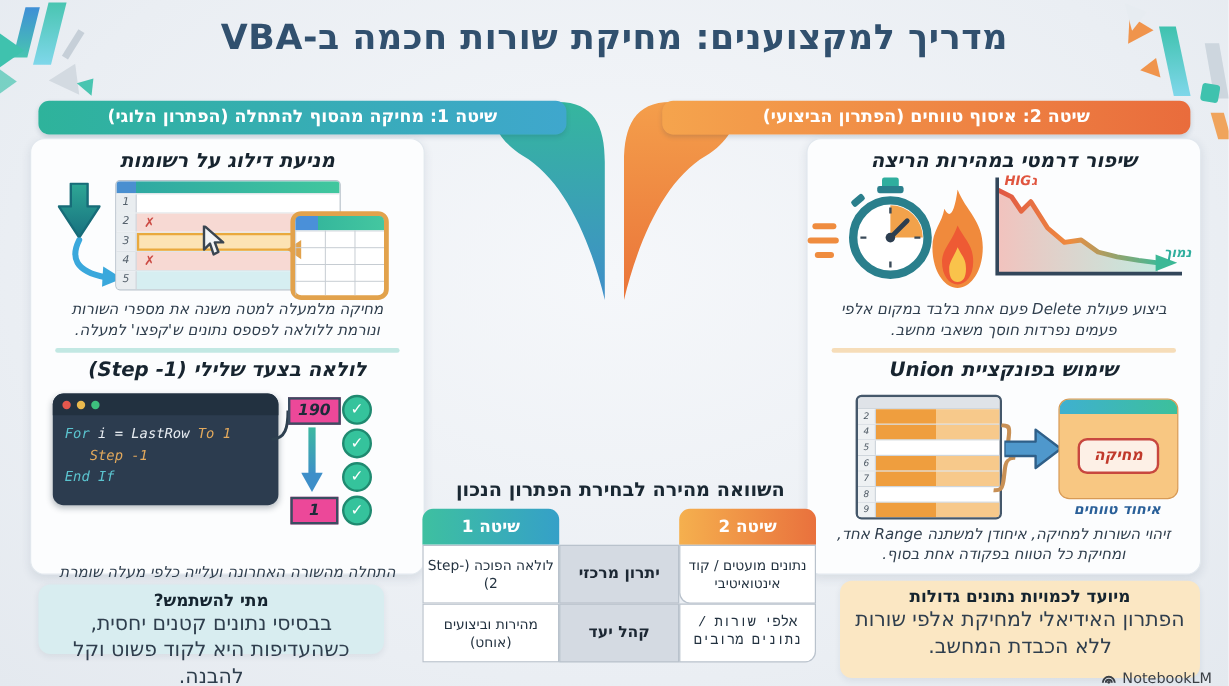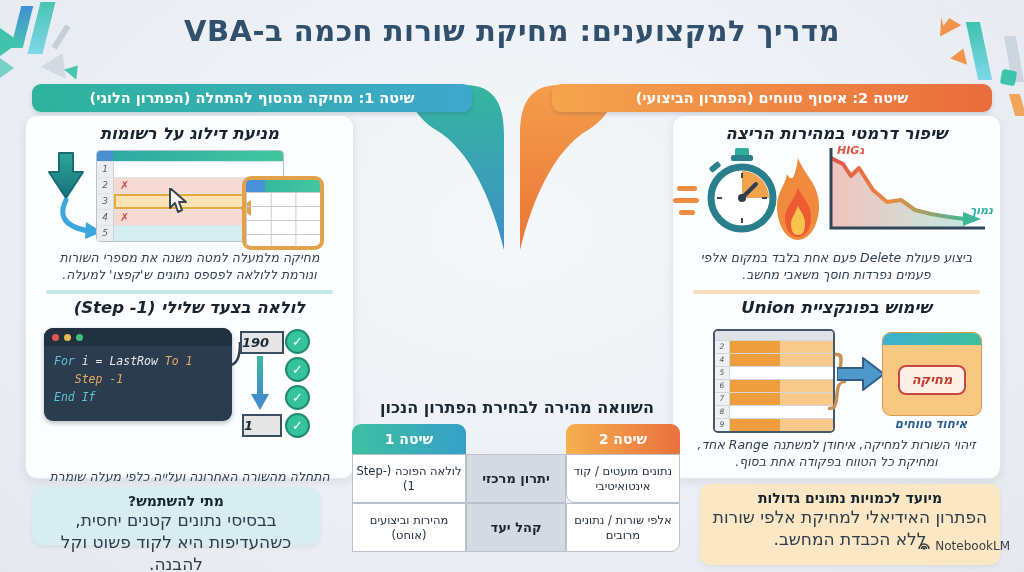--- a/index.html
+++ b/index.html
@@ -51,21 +51,21 @@
                 linear-gradient(90deg,#c6ccd2 1px,transparent 1px) 0 0/33.4% 100%;}
   
   .codewin{left:18px;top:212px;width:188px;height:93px;background:#2c3c4f;border-radius:9px;box-shadow:0 2px 5px rgba(20,35,50,.3);}
   .code-bar{height:18px;background:#223140;border-radius:9px 9px 0 0;display:flex;align-items:center;padding-left:8px;gap:5px;}
   .dot{width:7px;height:7px;border-radius:50%;}
   .d-red{background:#e4574d;} .d-yel{background:#e9b94e;} .d-grn{background:#3dbf7e;}
   .code-body{direction:ltr;text-align:left;font-family:"DejaVu Sans Mono","Liberation Mono",monospace;
              font-size:11.5px;line-height:18px;padding:6px 10px;white-space:pre;}
   .tok-kw{color:#5bc4cf;} .tok-plain{color:#e8edf2;} .tok-num{color:#e3a95c;margin-top:45px;}
   
-  .badge{background:#e5e5e5;border:2px solid #3a4d61;border-radius:0;
+  .badge{background:#ec4899;border:2px solid #3a4d61;border-radius:0;text-align:center;
          font-weight:bold;font-size:13px;color:#1d2b3a;}
   .check{width:21px;height:21px;border-radius:50%;background:#35c39c;border:2px solid #1f8a70;
          color:#fff;font-size:13px;font-weight:bold;text-align:center;line-height:21px;}
   
   .usheet{left:40px;top:213px;width:118px;border:2px solid #45586b;border-radius:5px;overflow:hidden;background:#fff;}
   .us-head{height:9px;background:#dfe3e8;}
   .urow{display:flex;direction:ltr;height:12px;border-top:1px solid #cfd6dc;font-size:7.5px;}
   .unum{width:14px;background:#eef1f3;border-right:1px solid #cfd6dc;color:#4c5863;text-align:center;line-height:12px;}
   .uc1{width:50px;} .uc2{flex:1;}
   .u-on .uc1{background:#ef9e3e;} .u-on .uc2{background:#f7c98b;}
@@ -79,28 +79,28 @@
   
   .cmp-title{left:347px;top:398px;width:340px;text-align:center;font-size:16px;font-weight:bold;color:#1a2833;}
   .cmp{left:352px;top:424px;width:330px;display:grid;grid-template-columns:114px 100px 114px;grid-template-rows:30px 49px 49px;}
   .cmp .hdr{border-radius:9px 9px 0 0;color:#fff;font-weight:bold;font-size:14px;text-align:center;line-height:30px;}
   .h-teal{background:linear-gradient(90deg,#3ec0a0,#35a0c8);}
   .h-orange{background:linear-gradient(90deg,#f5b04e,#e9713d);}
   .cmp .cell{background:#fff;border:1px solid #b9c2cc;font-size:11.5px;color:#233240;
              display:flex;align-items:center;justify-content:center;text-align:center;line-height:1.25;padding:2px;}
   .cmp .lab{background:#d4dae2;border:1px solid #b9c2cc;font-size:13px;font-weight:bold;color:#1c2733;
             display:flex;align-items:center;justify-content:center;}
-  .cmp .bl{border-radius:0 0 0 9px;} .cmp .br{border-radius:0 0 9px 0;}
+  .cmp .bl{border-radius:0 0 0 9px;} .cmp .br{border-radius:0 0 9px 0;font-family:Liberation Mono, monospace;}
   
   .chart-wrap{left:150px;top:30px;width:168px;height:95px;}
   .lbl-high{position:absolute;left:14px;top:-2px;font-weight:bold;font-size:11px;color:#e0553f;direction:ltr;}
   .lbl-low{position:absolute;right:-2px;top:58px;font-weight:bold;font-size:11px;color:#2fae9e;}
   .speed{position:absolute;border-radius:3px;background:#ef8c3f;height:5px;}
   
-  .brand{right:14px;bottom:19px;font-size:12px;color:#3a3f45;display:flex;align-items:flex-start;gap:4px;margin-top:32px;}
+  .brand{right:14px;bottom:0;font-size:12px;color:#3a3f45;display:flex;align-items:center;gap:4px;margin-top:32px;}
 </style>
 </head>
 <body>
 
 <div id="stage">
 
   <div>
     <div class="deco" style="left:16px;top:6px;width:12px;height:42px;background:linear-gradient(#3f8fd6,#49c5b1);transform:skewX(-14deg);"></div>
     <div class="deco" style="left:34px;top:2px;width:15px;height:52px;background:linear-gradient(#49c5b1,#7fd7ea);transform:skewX(-14deg);"></div>
     <div class="deco tri" style="left:0;top:28px;border-left:20px solid #3fc2ae;border-top:14px solid transparent;border-bottom:14px solid transparent;"></div>
@@ -352,21 +352,21 @@
     <div class="callout-title rtl">מיועד לכמויות נתונים גדולות</div>
     <div class="callout-body rtl">הפתרון האידיאלי למחיקת אלפי שורות ללא הכבדת המחשב.</div>
   </div>
 
   <div class="abs cmp-title rtl">השוואה מהירה לבחירת הפתרון הנכון</div>
   <div class="abs cmp">
     <div class="hdr h-teal rtl">שיטה 1</div>
     <div></div>
     <div class="hdr h-orange rtl">שיטה 2</div>
 
-    <div class="cell rtl">לולאה הפוכה (Step-1)</div>
+    <div class="cell rtl">לולאה הפוכה (Step-2)</div>
     <div class="lab rtl">יתרון מרכזי</div>
     <div class="cell bl rtl">נתונים מועטים / קוד אינטואיטיבי</div>
 
     <div class="cell rtl">מהירות וביצועים (אוחט)</div>
     <div class="lab rtl">קהל יעד</div>
     <div class="cell br rtl">אלפי שורות / נתונים מרובים</div>
   </div>
 
   <div class="abs brand">
     <svg width="14" height="12" viewBox="0 0 14 12">

